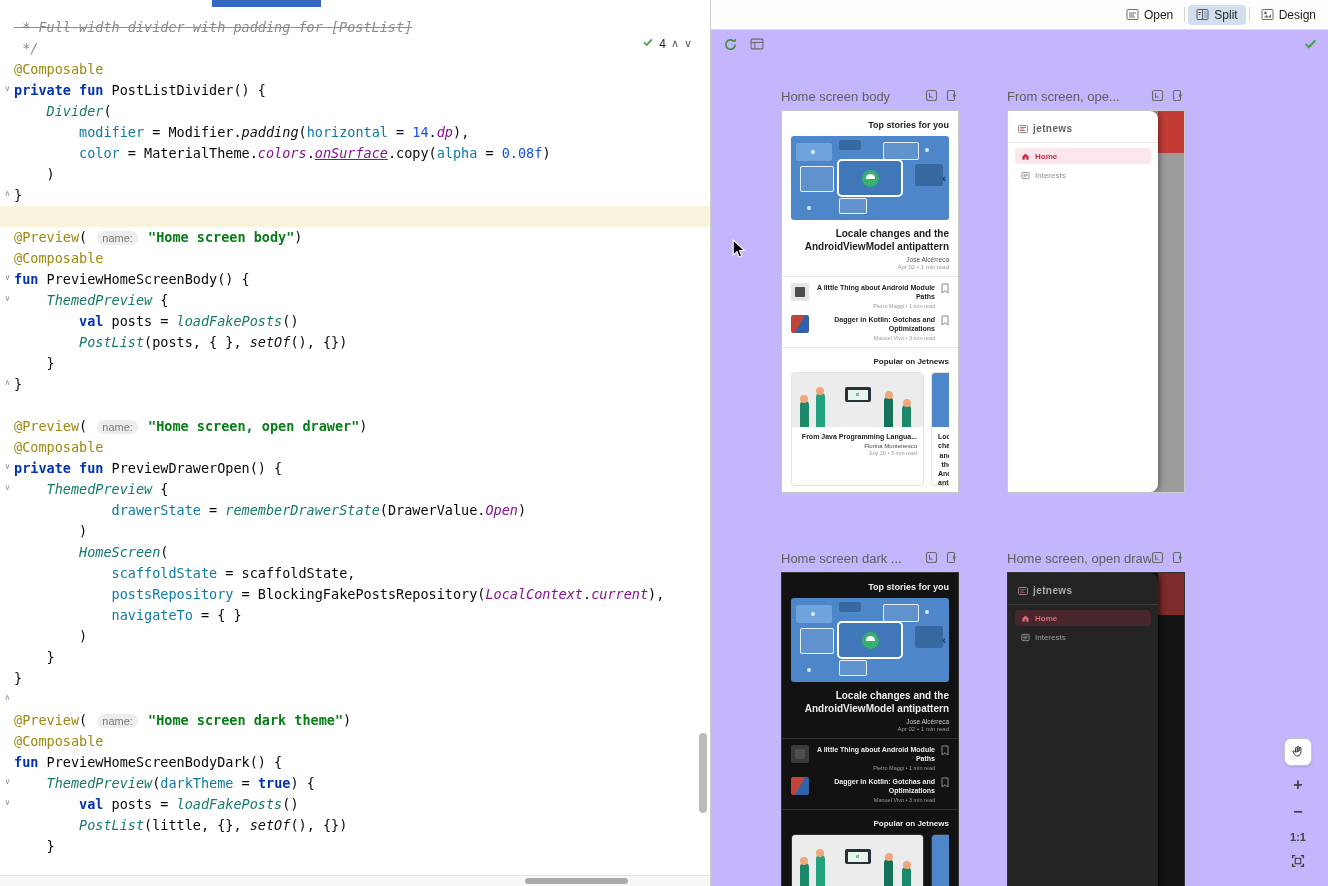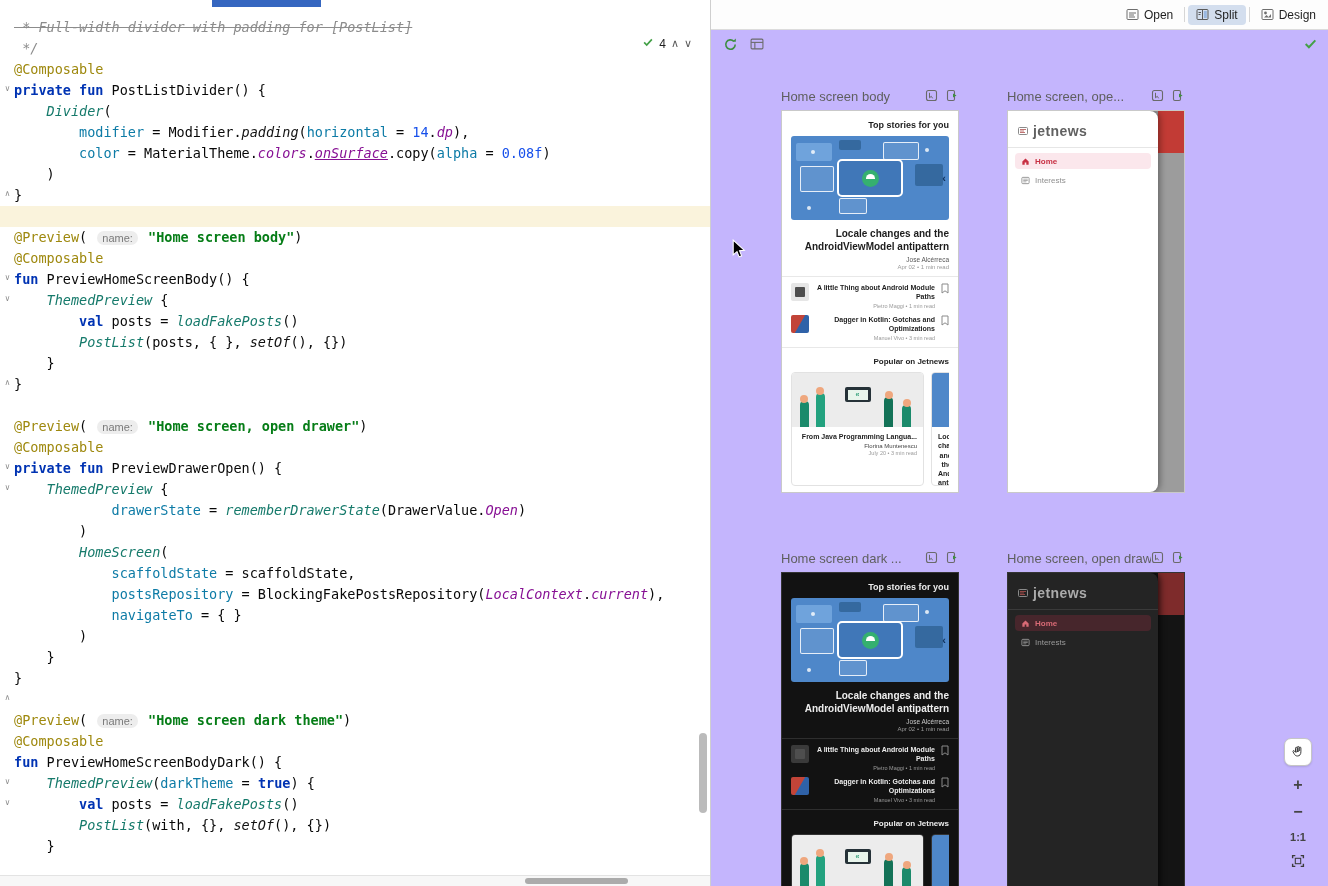--- a/index.html
+++ b/index.html
@@ -108,21 +108,21 @@
   .p-meta{font-size:5.5px;color:#9A9A9A;margin:1px 6px;white-space:nowrap;}
 
   
   .drawerbox{position:relative;width:100%;height:100%;background:#9C9C9C;overflow:hidden;}
   .drawerbox .strip{position:absolute;right:0;top:0;width:26px;height:100%;background:#9C9C9C;}
   .drawerbox .appbar{height:42px;background:#C23B35;}
   .drawerbox .sheet{position:absolute;left:0;top:0;width:calc(100% - 26px);height:100%;background:#fff;
     border-radius:0 8px 8px 0;box-shadow:2px 0 6px rgba(0,0,0,.35);box-sizing:border-box;padding-top:4px;}
   .logo-row{display:flex;align-items:center;gap:5px;margin:8px 10px;color:#5E5E5E;}
   .logo-icon{display:inline-flex;}
-  .logo-text{font-size:14px;font-weight:bold;letter-spacing:.4px;color:#616161;}
+  .logo-text{font-size:10px;font-weight:bold;letter-spacing:.4px;color:#616161;}
   .d-div{height:1px;background:#E6E6E6;margin:2px 0 5px;}
   .d-item{display:flex;align-items:center;gap:5px;height:16px;margin:3px 7px;border-radius:4px;padding:0 6px;
     font-size:8px;color:#8F8F8F;cursor:pointer;}
   .d-item .ic{display:inline-flex;}
   .d-item.active{background:#FBE7EC;color:#C73043;font-weight:bold;}
   .drawerbox.dark{background:#141414;}
   .drawerbox.dark .strip{background:#141414;}
   .drawerbox.dark .appbar{background:#7E2B2B;}
   .drawerbox.dark .sheet{background:#242424;box-shadow:2px 0 6px rgba(0,0,0,.7);}
   .drawerbox.dark .logo-text{color:#ABABAB;}
@@ -179,21 +179,21 @@
         <div class="code-line"><span class="tk-pl">            </span><span class="tk-named">navigateTo</span><span class="tk-pl"> = { }</span></div>
         <div class="code-line"><span class="tk-pl">        )</span></div>
         <div class="code-line"><span class="tk-pl">    }</span></div>
         <div class="code-line"><span class="tk-pl">}</span></div>
         <div class="code-line"></div>
         <div class="code-line"><span class="tk-ann">@Preview</span><span class="tk-pl">( </span><span class="tk-inlay">name:</span><span class="tk-pl"> </span><span class="tk-str">"Home screen dark theme"</span><span class="tk-pl">)</span></div>
         <div class="code-line"><span class="tk-ann">@Composable</span></div>
         <div class="code-line"><span class="tk-kw">fun </span><span class="tk-pl">PreviewHomeScreenBodyDark() {</span></div>
         <div class="code-line"><span class="tk-pl">    </span><span class="tk-fn">ThemedPreview</span><span class="tk-pl">(</span><span class="tk-named">darkTheme</span><span class="tk-pl"> = </span><span class="tk-kw">true</span><span class="tk-pl">) {</span></div>
         <div class="code-line"><span class="tk-pl">        </span><span class="tk-kw">val </span><span class="tk-pl">posts = </span><span class="tk-fn">loadFakePosts</span><span class="tk-pl">()</span></div>
-        <div class="code-line"><span class="tk-pl">        </span><span class="tk-fn">PostList</span><span class="tk-pl">(with, {}, </span><span class="tk-ext">setOf</span><span class="tk-pl">(), {})</span></div>
+        <div class="code-line"><span class="tk-pl">        </span><span class="tk-fn">PostList</span><span class="tk-pl">(little, {}, </span><span class="tk-ext">setOf</span><span class="tk-pl">(), {})</span></div>
         <div class="code-line"><span class="tk-pl">    }</span></div>
       </div>
     <div id="gutter-layer">
         <span class="fold" style="top: 84px;">∨</span>
         <span class="fold" style="top: 189px;">∧</span>
         <span class="fold" style="top: 273px;">∨</span>
         <span class="fold" style="top: 294px;">∨</span>
         <span class="fold" style="top: 378px;">∧</span>
         <span class="fold" style="top: 462px;">∨</span>
         <span class="fold" style="top: 483px;">∨</span>
@@ -368,21 +368,21 @@
                 <div class="p-card clip">
                   <div class="p-illo p-illo2"></div>
                   <div class="p-title">Locale changes and the AndroidViewModel antipattern</div>
                 </div>
               </div>
             </div>
           </div>
         </div>
         <div class="pv-wrap" style="left: 296px; top: 58px;">
           <div class="pv-label">
-            <span class="pv-title">Home screen, ope...</span>
+            <span class="pv-title">From screen, ope...</span>
             <span class="pv-actions">
               <span class="pv-actbtn">
                 <svg width="13" height="13" viewBox="0 0 13 13">
                   <rect x="1.5" y="1.5" width="10" height="10" rx="2" fill="none" stroke="#6A6A6A" stroke-width="1.1"></rect>
                   <path d="M4.5 3.8v5l1.8-1.5 1.3 2" fill="none" stroke="#6A6A6A" stroke-width="1"></path>
                 </svg>
               </span>
               <span class="pv-actbtn">
                 <svg width="13" height="13" viewBox="0 0 13 13">
                   <rect x="2.5" y="1.5" width="7" height="10" rx="1.4" fill="none" stroke="#6A6A6A" stroke-width="1.1"></rect>

